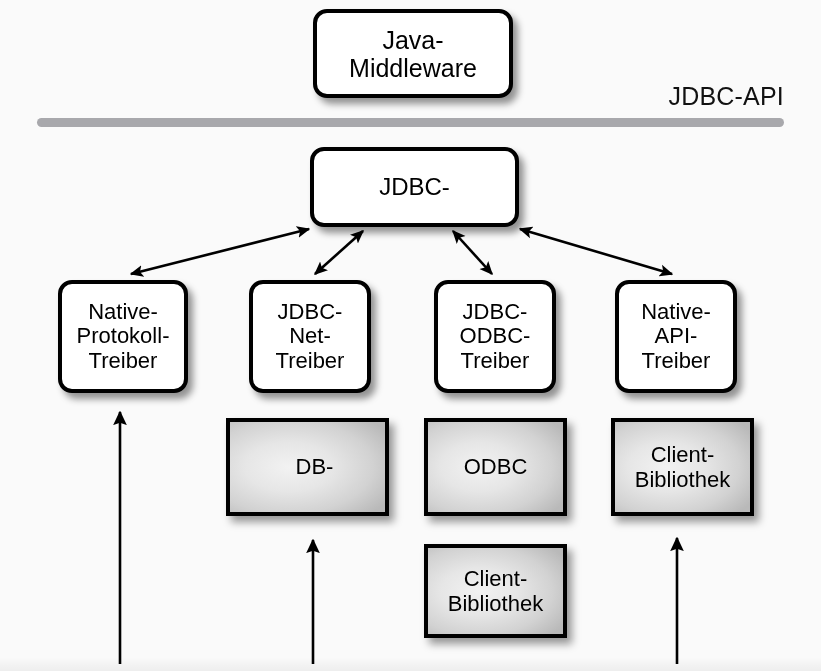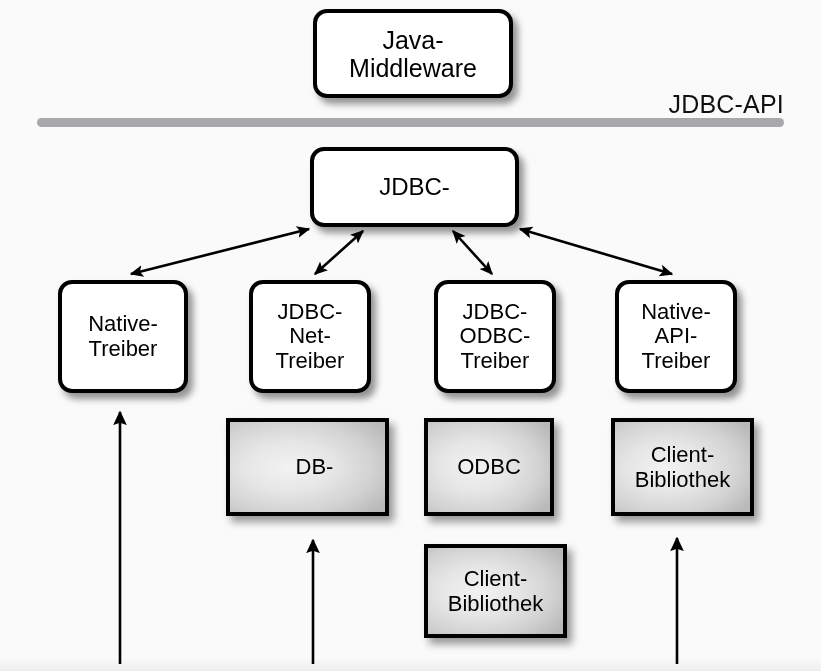--- a/index.html
+++ b/index.html
@@ -74,21 +74,20 @@
     z-index: 2;
   }
   #api-label {
     position: absolute;
     right: 37px;
     top: 82px;
     font-size: 25px;
     color: #111;
     letter-spacing: 0.2px;
     z-index: 3;
-    margin-top: 8px;
   }
 
   
   #arrows {
     position: absolute;
     left: 0; top: 0;
     width: 821px;
     height: 671px;
     z-index: 4;
     pointer-events: none;
@@ -106,20 +105,21 @@
     <span class="ln">Java-</span>
     <span class="ln">Middleware</span>
   </div>
 
   <div class="wbox" style="left:310px; top:147px; width:209px; height:80px; font-size:24px;">
     <span class="ln">JDBC-</span>
   </div>
 
   <div class="wbox" style="left:58px; top:280px; width:130px; height:113px; font-size:22px;">
     <span class="ln">Native-</span>
+    <span class="ln">Protokoll-</span>
     <span class="ln">Treiber</span>
   </div>
 
   <div class="wbox" style="left:249px; top:280px; width:122px; height:113px; font-size:22px;">
     <span class="ln">JDBC-</span>
     <span class="ln">Net-</span>
     <span class="ln">Treiber</span>
   </div>
 
   <div class="wbox" style="left:434px; top:280px; width:122px; height:113px; font-size:22px;">
@@ -131,21 +131,21 @@
   <div class="wbox" style="left:615px; top:280px; width:122px; height:113px; font-size:22px;">
     <span class="ln">Native-</span>
     <span class="ln">API-</span>
     <span class="ln">Treiber</span>
   </div>
 
   <div class="gbox" style="left:226px; top:418px; width:163px; height:98px; font-size:22px;padding-left:14px;">
     <span class="ln">DB-</span>
   </div>
 
-  <div class="gbox" style="left:424px; top:418px; width:130px; height:98px; font-size:22px;">
+  <div class="gbox" style="left:424px; top:418px; width:143px; height:98px; font-size:22px;">
     <span class="ln">ODBC</span>
   </div>
 
   <div class="gbox" style="left:611px; top:418px; width:143px; height:98px; font-size:22px;">
     <span class="ln">Client-</span>
     <span class="ln">Bibliothek</span>
   </div>
 
   <div class="gbox" style="left:424px; top:544px; width:143px; height:94px; font-size:22px;">
     <span class="ln">Client-</span>

